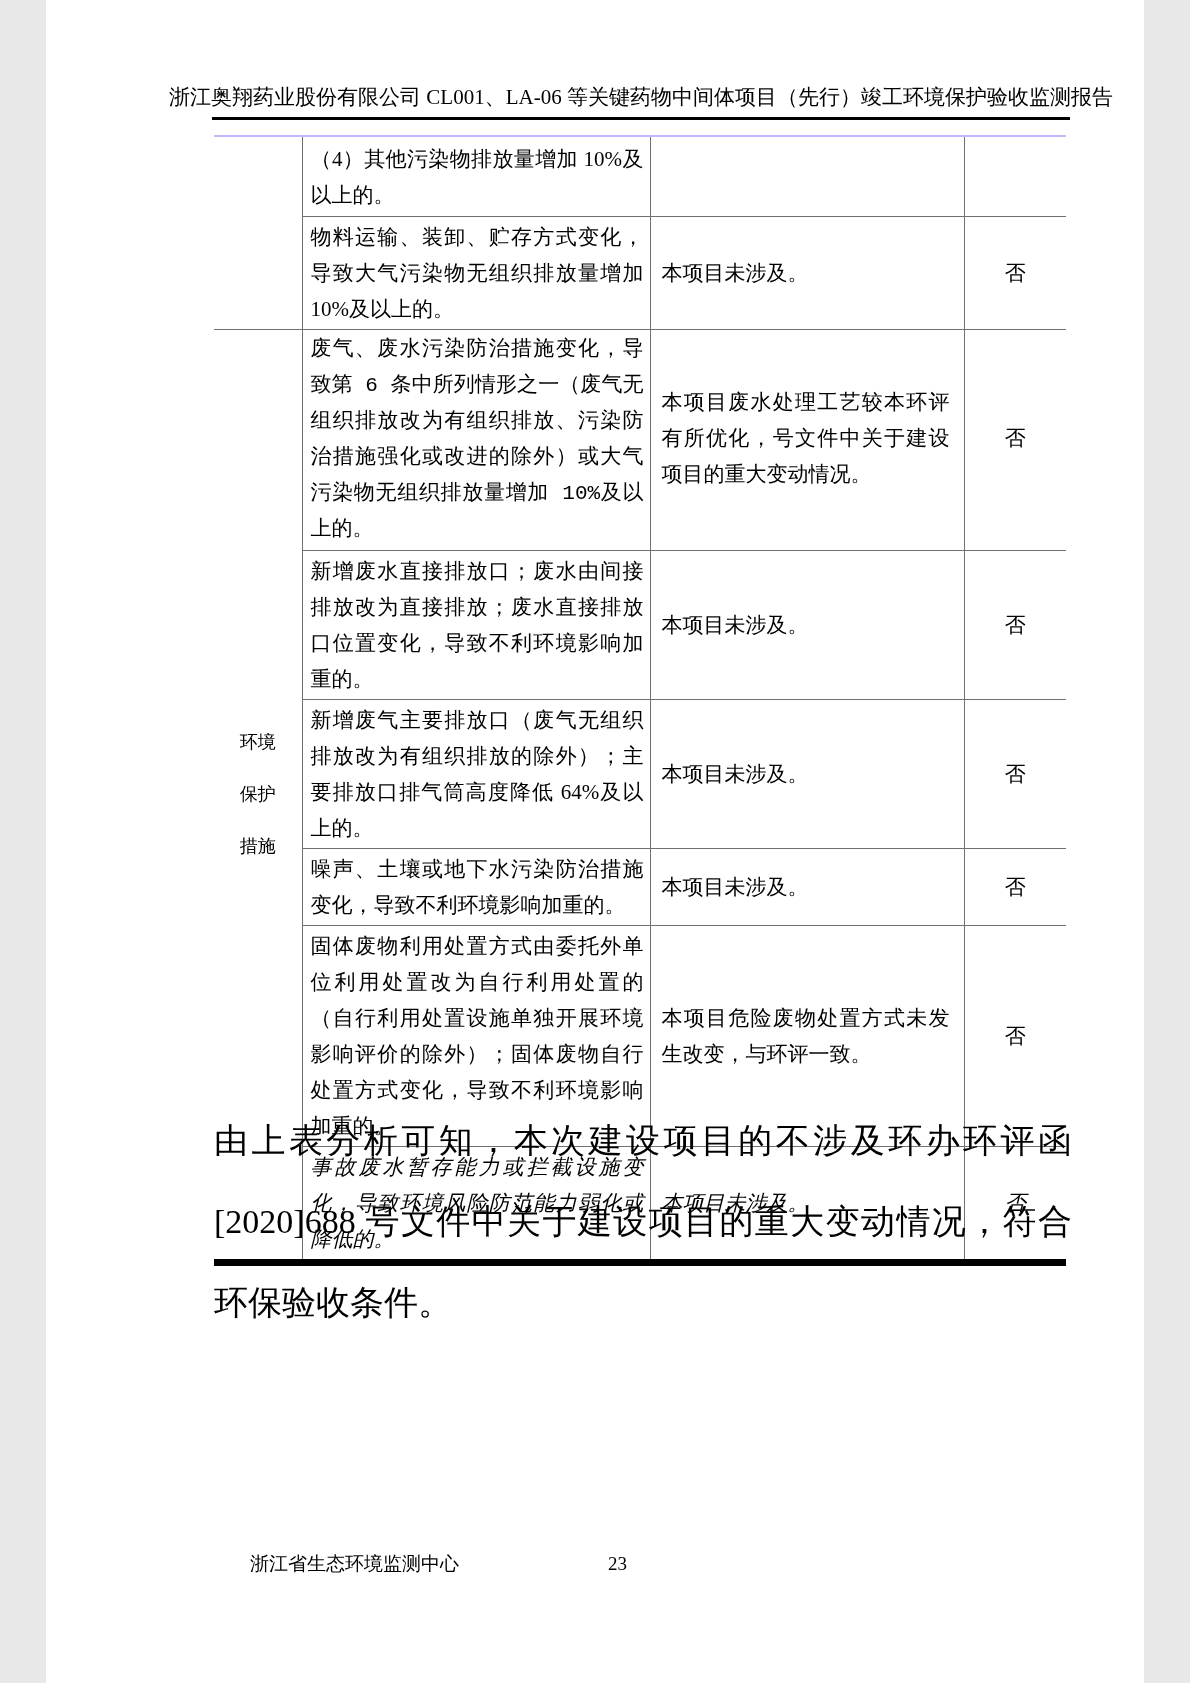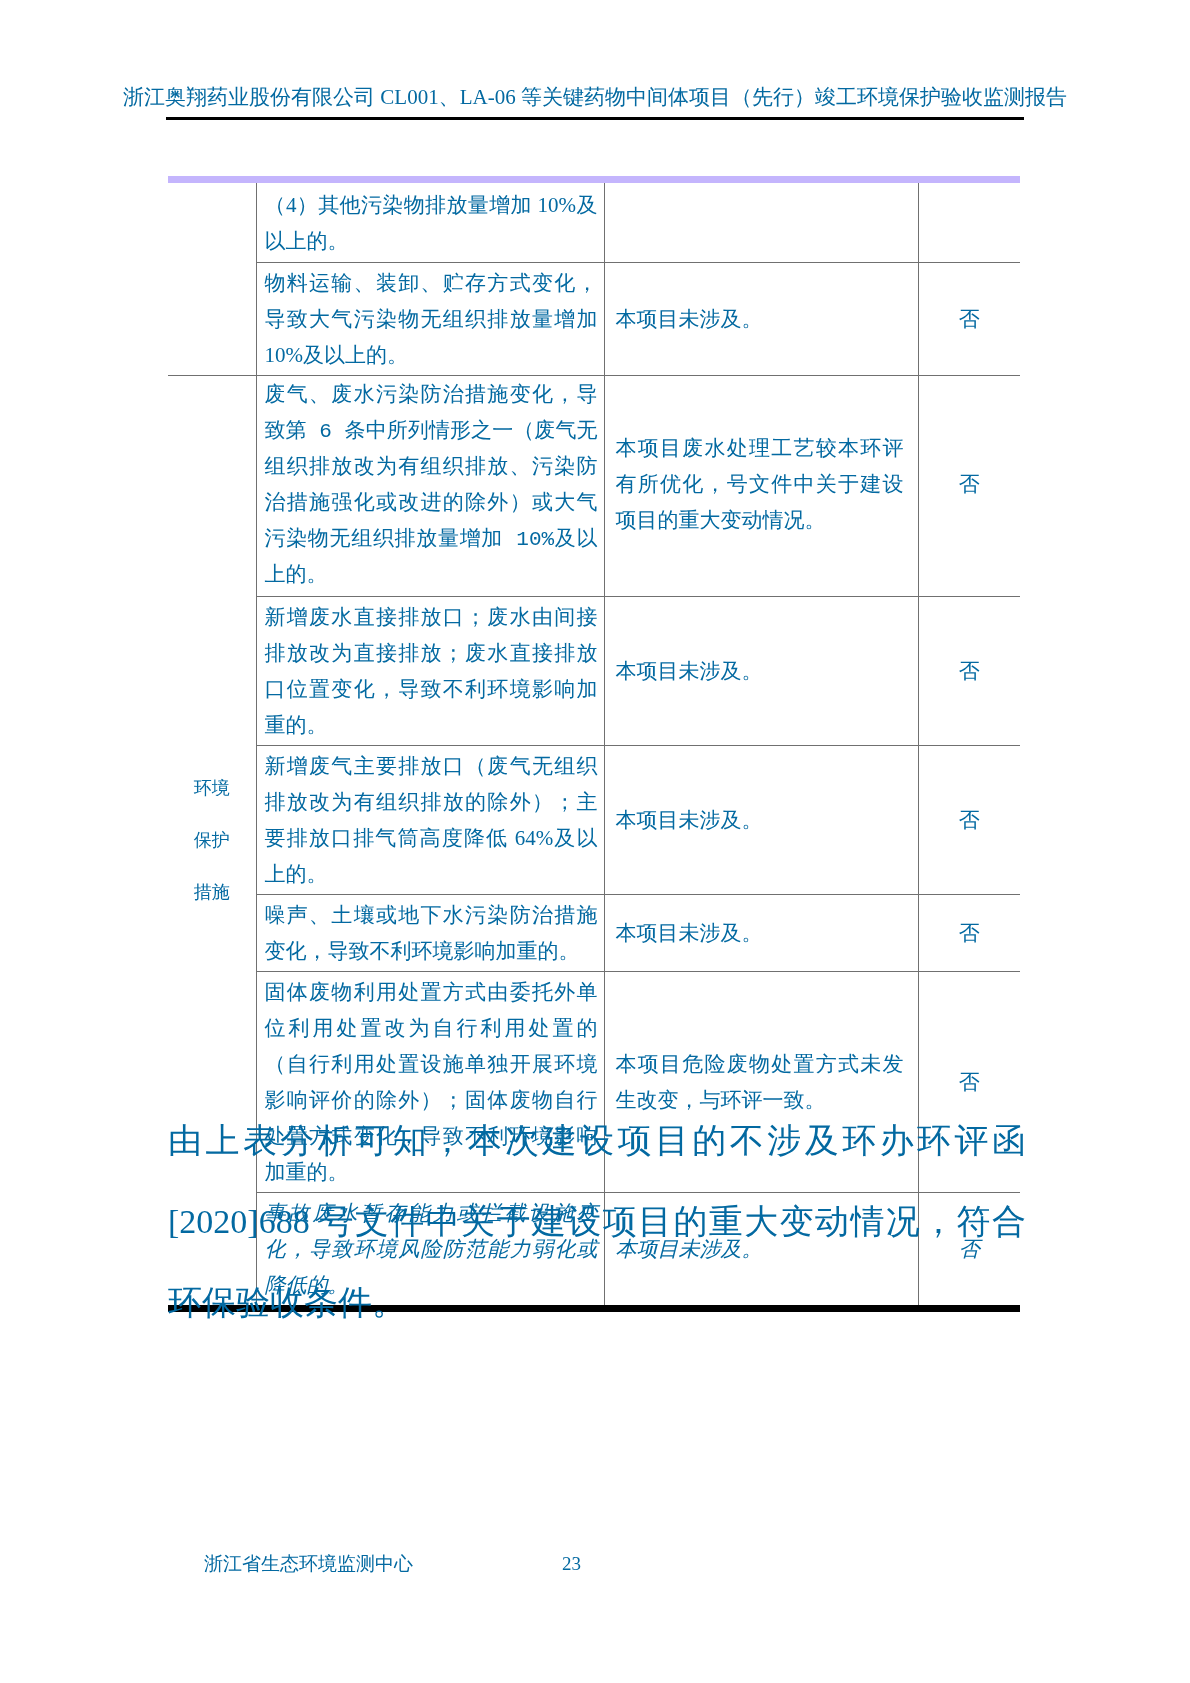--- a/index.html
+++ b/index.html
@@ -1,33 +1,33 @@
 <!DOCTYPE html>
 <html><head>
 <meta charset="utf-8">
 <style>
   html,body{margin:0;padding:0;background:#e8e8e8;}
   .page{
-    position:relative; width:1190px; height:1683px; margin:0 auto;
-    background:#ffffff; color:#0369a1;
+    position:relative; width:1098px; height:1683px; margin:0 auto;
+    background:#ffffff; color:#000000;
     font-family:"Liberation Serif","DejaVu Serif",serif;
     overflow:hidden;
   }
   .header-title{
     position:absolute; top:82px; left:95px; width:1000px;
     text-align:center; font-size:21px; line-height:30px; white-space:nowrap;
   }
   .header-rule{
     position:absolute; top:117px; left:166px; width:858px; height:3px;
     background:#000;
   }
   table.change-table{
     position:absolute; top:135px; left:168px; width:852px;
     border-collapse:collapse; table-layout:fixed;
-    border-top:7px solid #c4b5fd; border-bottom:7px solid #000;margin-top:41px;
+    border-top:2px solid #c4b5fd; border-bottom:7px solid #000;
   }
   .change-table td{
     border:1px solid #707070;
     font-size:21px; line-height:36px;
     vertical-align:middle;
     padding:2px 6px 2px 8px;
     overflow:hidden;
   }
   .change-table td.col-label{ border-left:none; text-align:center; padding:0; }
   .change-table td.col-judge{ border-right:none; text-align:center; padding:0; }

